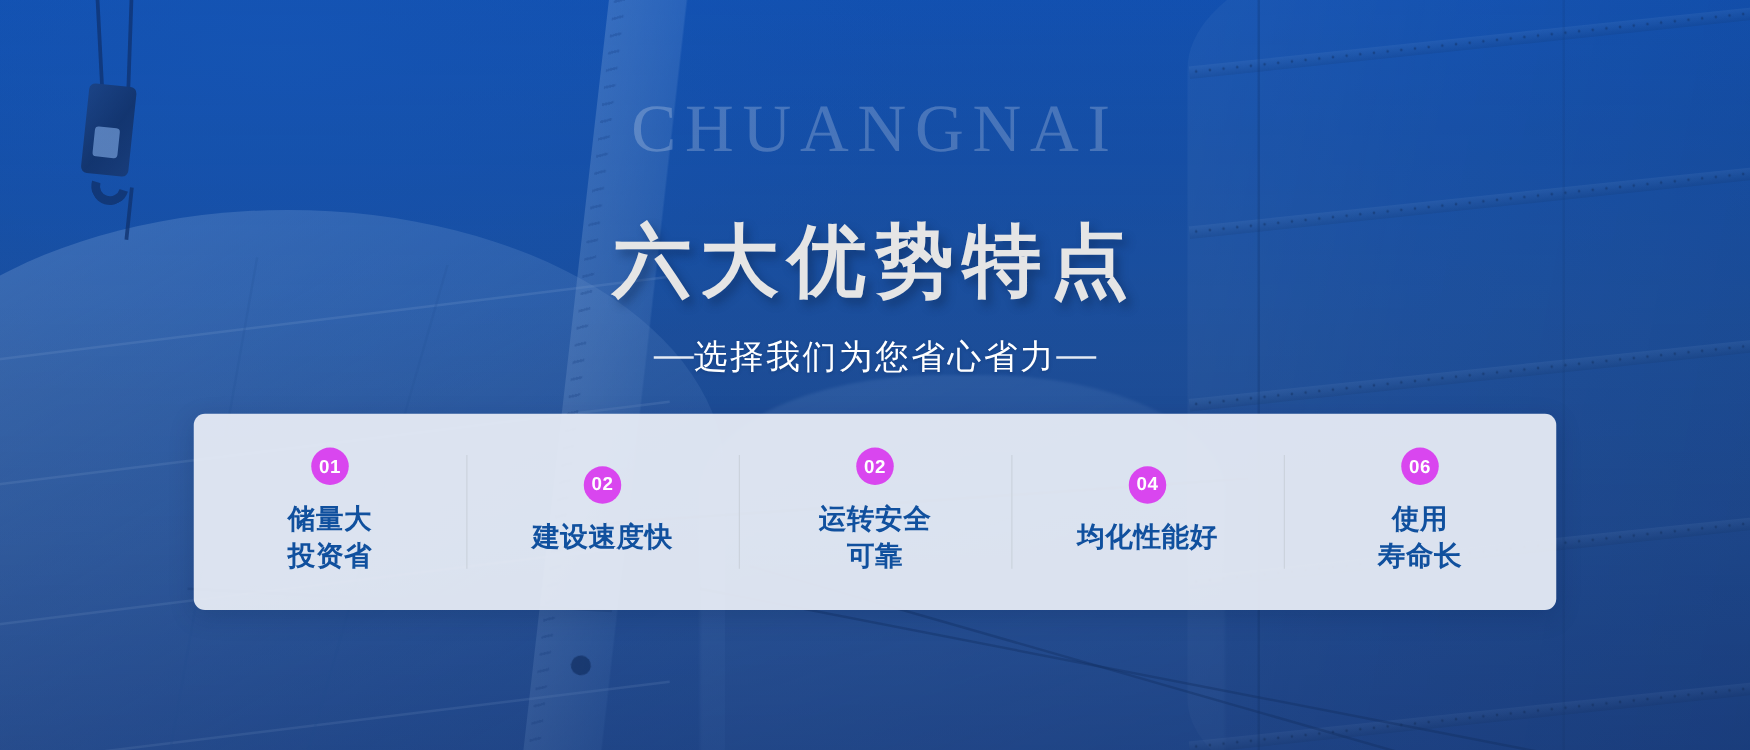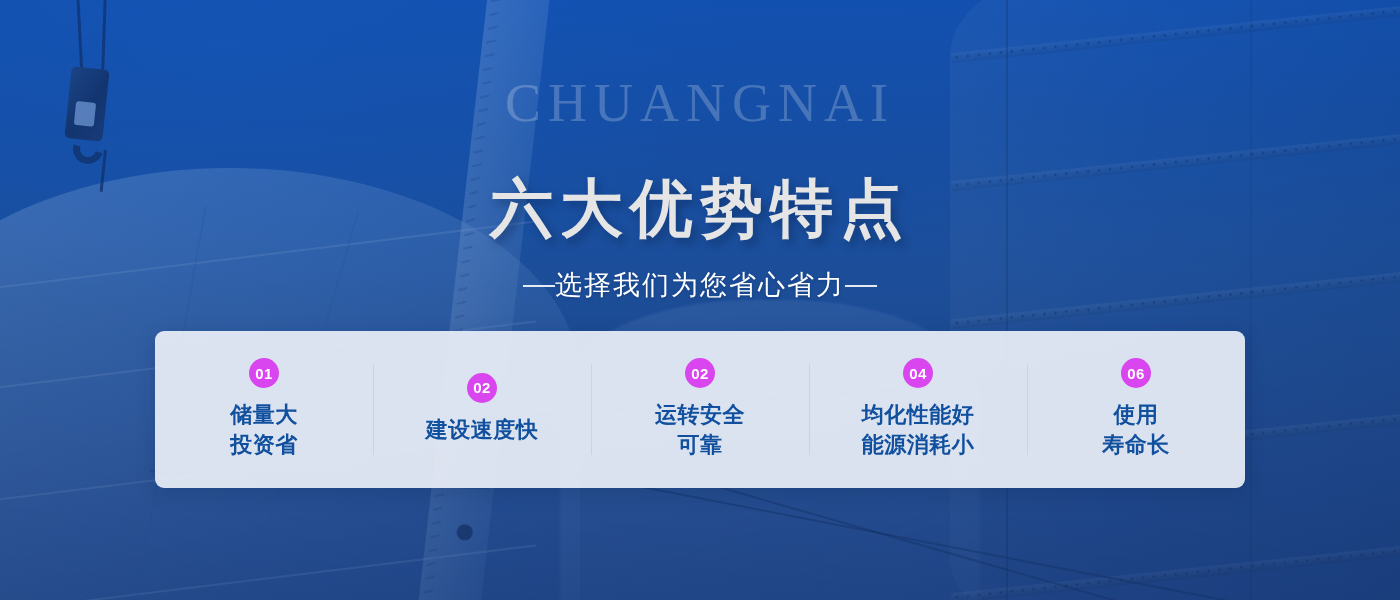--- a/index.html
+++ b/index.html
@@ -353,21 +353,20 @@
         <div class="feature-text">
           <div>运转安全</div>
           <div>可靠</div>
         </div>
       </div>
 
       <div class="feature-item">
         <div class="badge">04</div>
         <div class="feature-text">
           <div>均化性能好</div>
-          <div>能源消耗小</div>
         </div>
       </div>
 
 
       <div class="feature-item">
         <div class="badge">06</div>
         <div class="feature-text">
           <div>使用</div>
           <div>寿命长</div>
         </div>

